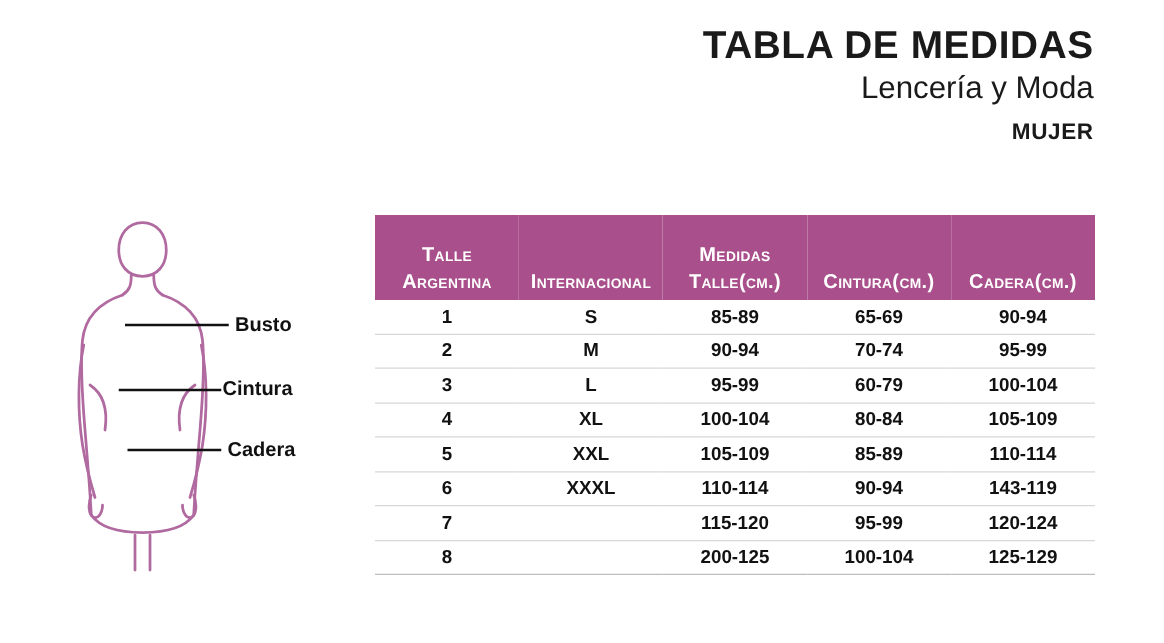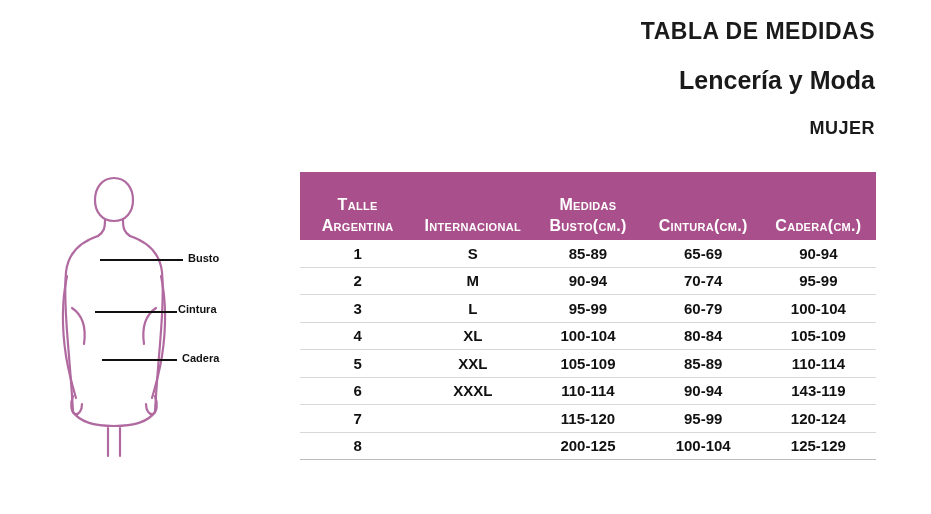--- a/index.html
+++ b/index.html
@@ -16,55 +16,55 @@
   }
 
   
   .titles {
     position: absolute;
     right: 56px;
     top: 18px;
     text-align: right;
   }
   .title-main {
-    font-size: 23px;
+    font-size: 31px;
     font-weight: bold;
     color: #1a1a1a;
     letter-spacing: 0.5px;
     line-height: 1.15;
   }
   .title-sub {
     font-size: 25px;
-    font-weight: bold;
+    font-weight: normal;
     color: #1a1a1a;
     line-height: 1.35;
-    margin-top: 20px;
+    margin-top: 0;
   }
   .title-third {
     font-size: 18px;
     font-weight: bold;
     color: #1a1a1a;
     letter-spacing: 0.5px;
-    margin-top: 20px;
+    margin-top: 8px;
   }
 
   
   .figure-wrap {
     position: absolute;
     left: 40px;
     top: 160px;
     width: 250px;
     height: 300px;
   }
   .figure-wrap svg {
     display: block;
   }
   .fig-label {
     position: absolute;
-    font-size: 11px;
+    font-size: 16px;
     font-weight: bold;
     color: #111;
     white-space: nowrap;
   }
   #label-busto  { left: 148px; top: 92px; }
   #label-cintura{ left: 138px; top: 143px; }
   #label-cadera { left: 142px; top: 192px; }
 
   
   .table-wrap {
@@ -192,21 +192,21 @@
         </th>
         <th>
           <div class="hdr">
             <span class="l1 small-caps"></span>
             <span class="l2 small-caps">Internacional</span>
           </div>
         </th>
         <th>
           <div class="hdr">
             <span class="l1 small-caps">Medidas</span>
-            <span class="l2 small-caps">Busto(cm.)</span>
+            <span class="l2 small-caps">Talle(cm.)</span>
           </div>
         </th>
         <th>
           <div class="hdr">
             <span class="l1 small-caps"></span>
             <span class="l2 small-caps">Cintura(cm.)</span>
           </div>
         </th>
         <th>
           <div class="hdr">

